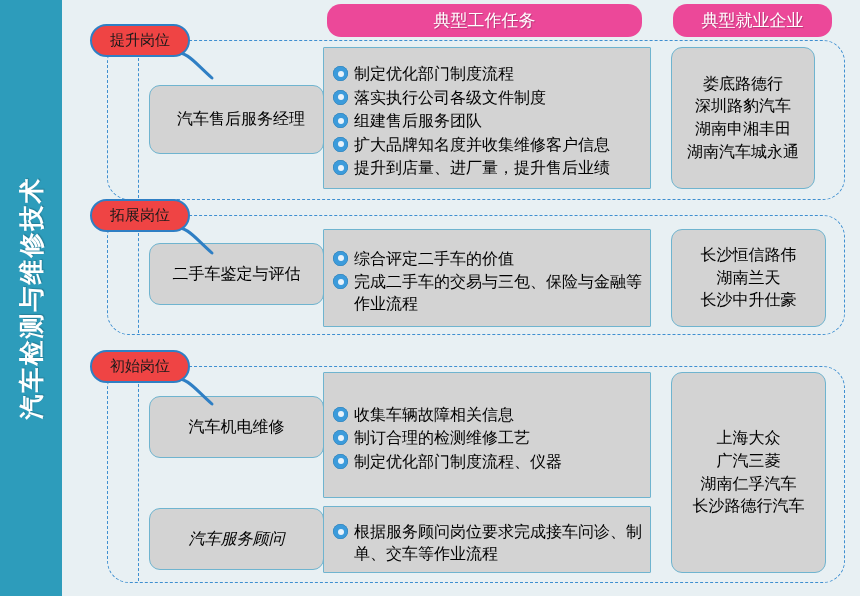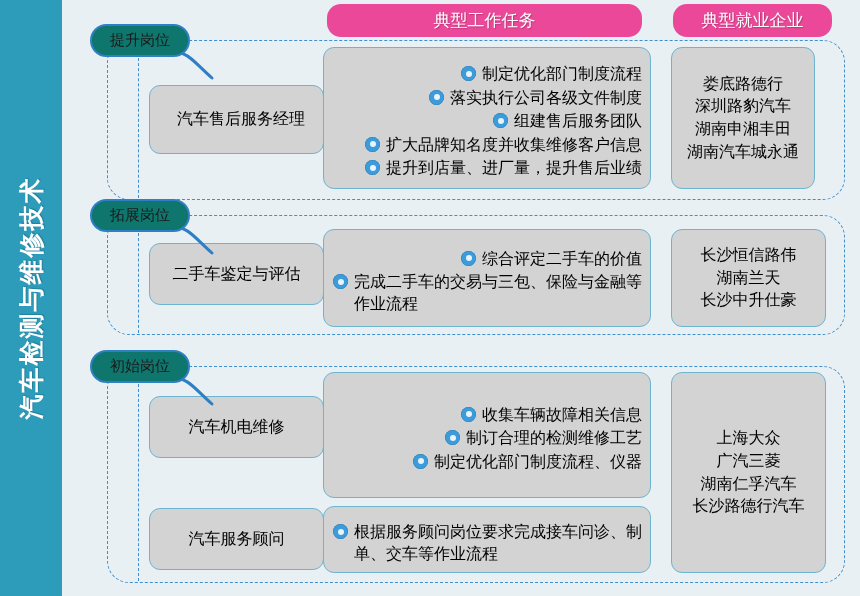--- a/index.html
+++ b/index.html
@@ -86,21 +86,21 @@
     position: absolute;
     border: 1.4px dashed #3f8fd0;
     border-radius: 22px;
     box-sizing: border-box;
     background: transparent;
   }
 
   
   .stage-label {
     position: absolute;
-    background: #0f766e;
+    background: #ef4444;
     border: 2px solid #2f7fc4;
     border-radius: 18px;
     height: 33px;
     display: flex;
     align-items: center;
     justify-content: center;
     font-size: 15px;
     color: #1a1a1a;
     padding: 0 13px;
     box-sizing: border-box;
@@ -134,28 +134,27 @@
   .gray-box .ln {
     display: block;
     white-space: nowrap;
   }
 
   
   .task-box {
     position: absolute;
     background: #d3d3d3;
     border: 1.4px solid #6fb4cf;
-    border-radius: 11px;
+    border-radius: 1px;
     box-sizing: border-box;
     padding: 13px 8px 7px 9px;
     z-index: 3;
     display: flex;
     flex-direction: column;
     justify-content: center;
-    align-items: flex-end;
   }
   .task-item {
     display: flex;
     align-items: flex-start;
     font-size: 16px;
     color: #000000;
     line-height: 1.34;
     margin: 1px 0;
   }
   .bullet {
@@ -298,21 +297,21 @@
       <div class="task-item">
         <span class="bullet"></span>
         <span class="task-text">制订合理的检测维修工艺</span>
       </div>
       <div class="task-item">
         <span class="bullet"></span>
         <span class="task-text">制定优化部门制度流程、仪器</span>
       </div>
     </div>
 
-    <div class="gray-box" style="left:87px; top:508px; width:175px; height:62px;">
+    <div class="gray-box" style="left:87px; top:508px; width:175px; height:62px;font-style:italic;">
       <span class="ln">汽车服务顾问</span>
     </div>
 
     <div class="task-box" style="left:261px; top:506px; width:328px; height:67px;">
       <div class="task-item">
         <span class="bullet"></span>
         <span class="task-text">根据服务顾问岗位要求完成接车问诊、制单、交车等作业流程</span>
       </div>
     </div>
 

